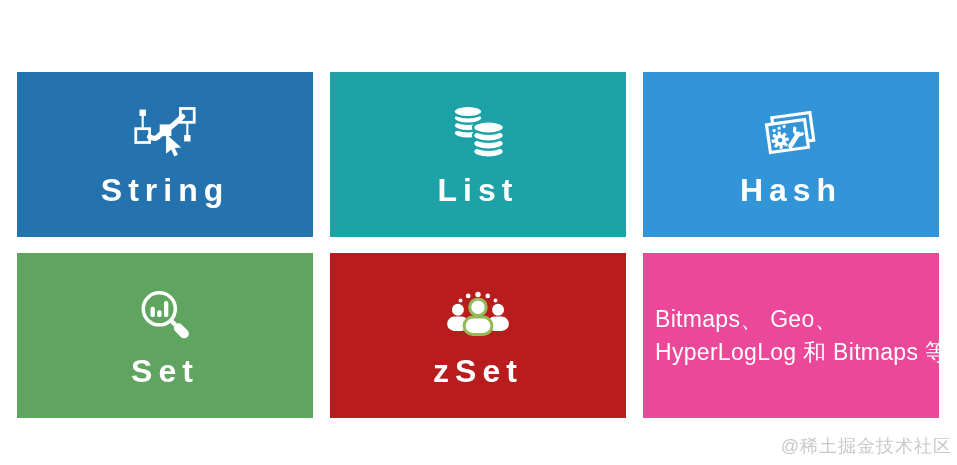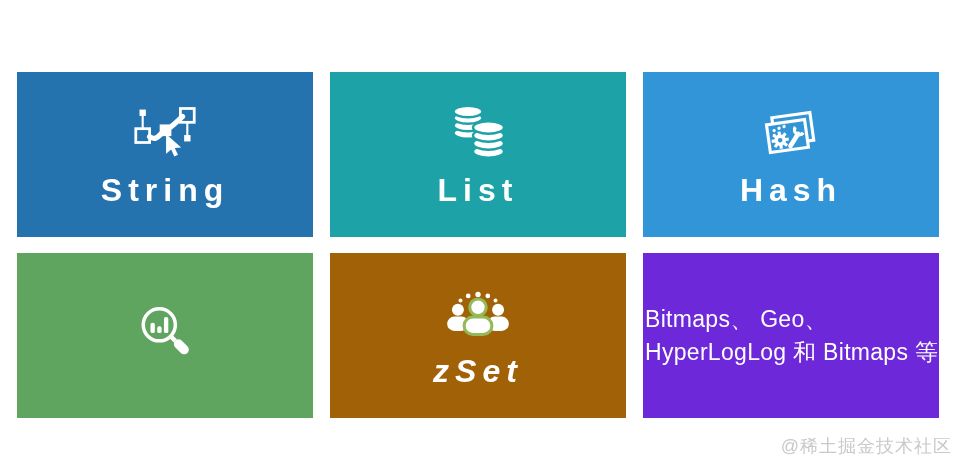--- a/index.html
+++ b/index.html
@@ -21,25 +21,25 @@
     display: flex; flex-direction: column;
     align-items: center; justify-content: center;
     color: #fff;
     box-sizing: border-box;
     padding-bottom: 14px;
   }
   .tile-string { background: #2573AE; }
   .tile-hash   { background: #3295D8; }
   .tile-list   { background: #1DA2A8; }
   .tile-set    { background: #5FA45F; }
-  .tile-zset   { background: #a16207; font-style: italic; }
+  .tile-zset   { background: #b91c1c; }
   .tile-others {
-    background: #6d28d9;
+    background: #ec4899;
     align-items: flex-start; justify-content: center;
-    padding: 0 2px;
+    padding: 0 12px;
   }
   .icon-wrap {
     height: 72px;
     display: flex; align-items: flex-end; justify-content: center;
     margin-bottom: 12px;
   }
   .tile-label {
     font-weight: bold; font-size: 32px;
     letter-spacing: 6px; line-height: 1;
     white-space: nowrap;
@@ -134,20 +134,21 @@
         <circle cx="22.5" cy="21" r="15.5" fill="none" stroke="#fff" stroke-width="3.4"></circle>
         <g fill="#fff">
           <rect x="14" y="19" width="4.2" height="10" rx="1.8"></rect>
           <rect x="20.5" y="22.5" width="4.2" height="6.5" rx="1.8"></rect>
           <rect x="27" y="13.5" width="4.2" height="15.5" rx="1.8"></rect>
         </g>
         <line x1="33.5" y1="32" x2="38" y2="36.5" stroke="#fff" stroke-width="4.2"></line>
         <line x1="41" y1="39.5" x2="46.5" y2="45" stroke="#fff" stroke-width="9" stroke-linecap="round"></line>
       </svg>
     </div>
+    <div class="tile-label">Set</div>
   </div>
 
   <div class="tile tile-zset">
     <div class="icon-wrap">
       <svg width="70" height="54" viewBox="0 0 68 52">
         <g fill="#fff">
           <circle cx="17" cy="11" r="1.9"></circle>
           <circle cx="24.5" cy="6.5" r="2.3"></circle>
           <circle cx="34" cy="5" r="2.6"></circle>
           <circle cx="43.5" cy="6.5" r="2.3"></circle>

